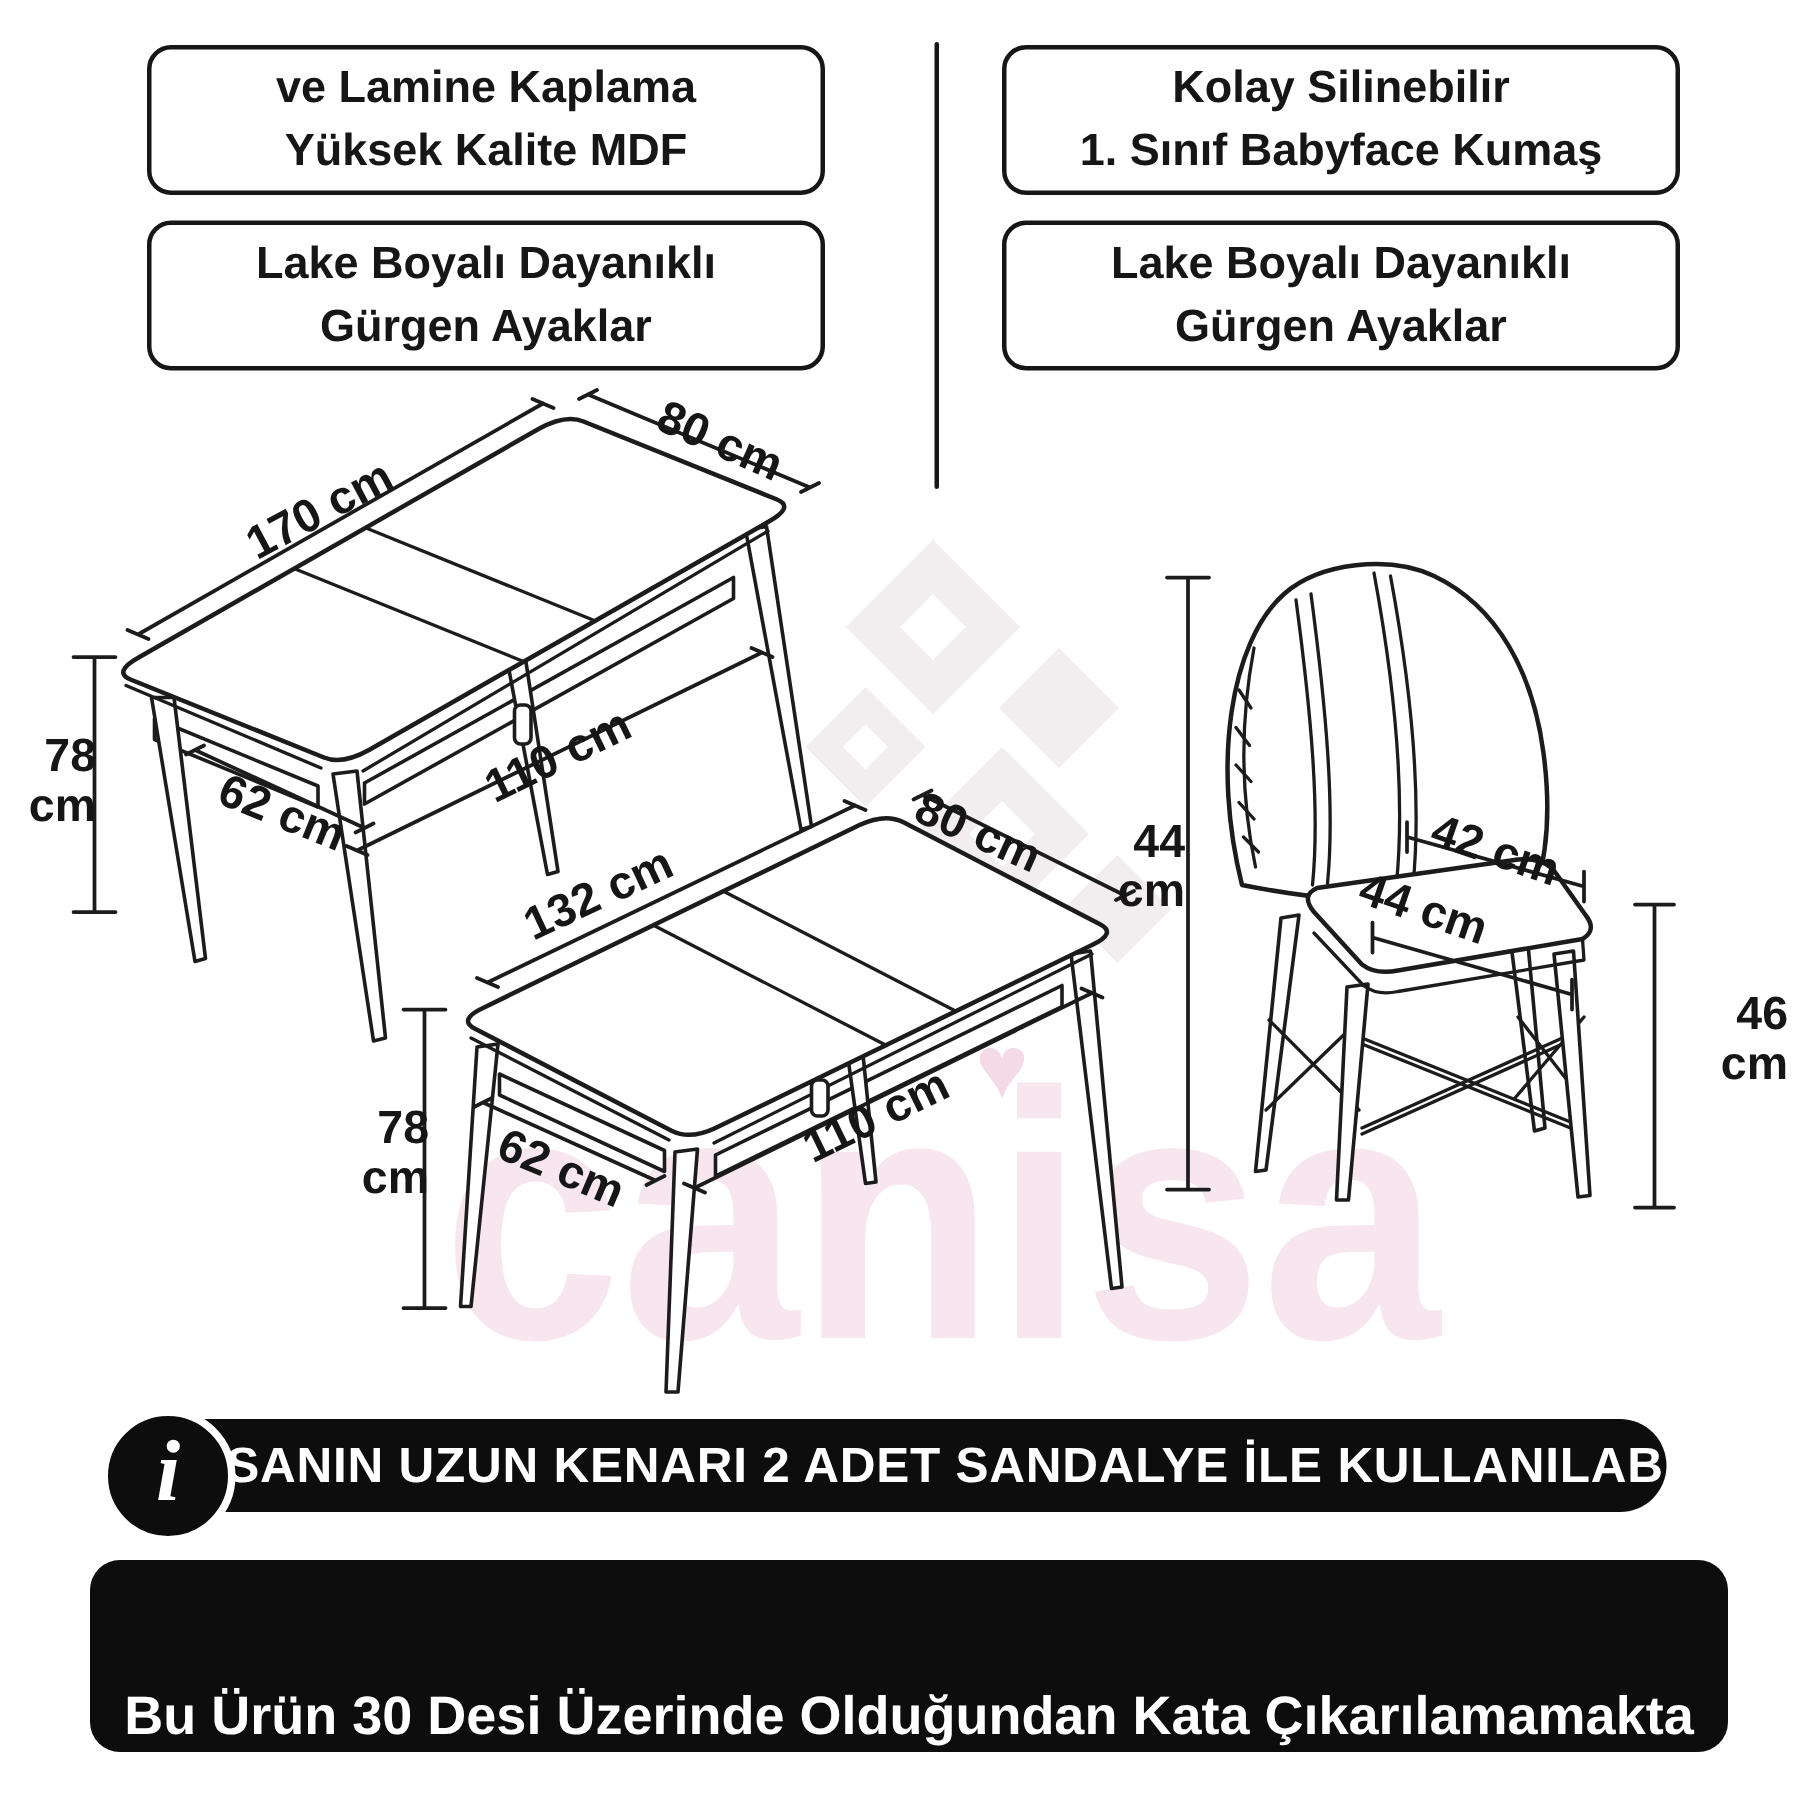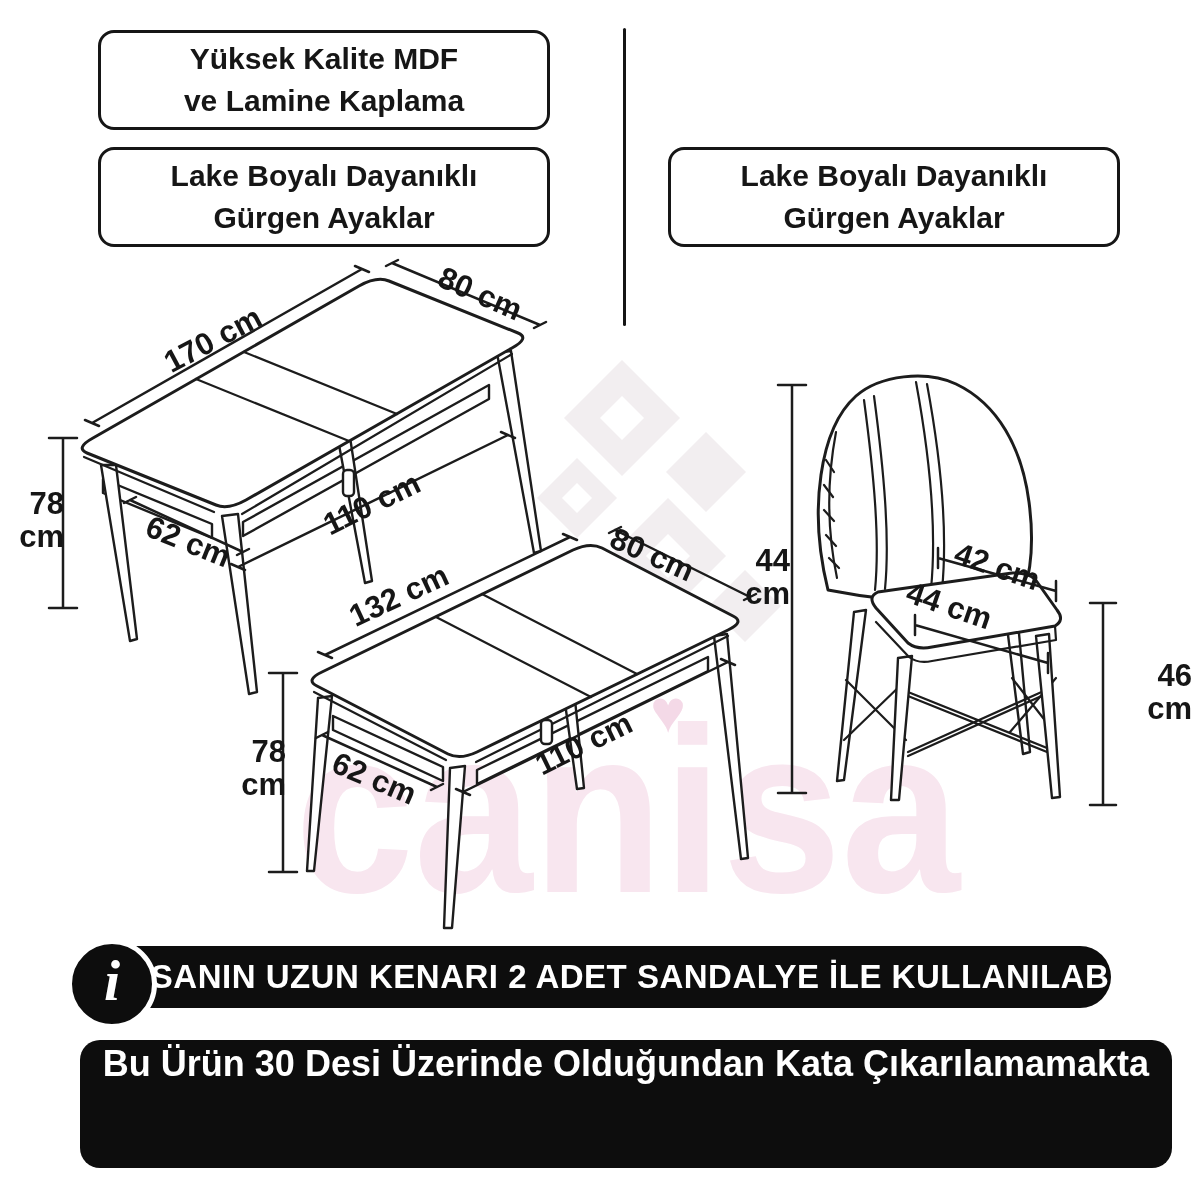--- a/index.html
+++ b/index.html
@@ -17,22 +17,22 @@
   #info-pill{position:absolute;left:95px;top:946px;width:1016px;height:62px;background:#0d0d0d;
              border-radius:34px;display:flex;align-items:center;justify-content:center;
              box-sizing:border-box;padding-left:80px;padding-right:14px;}
   #info-pill span{color:#ffffff;font-weight:bold;font-size:33px;letter-spacing:.5px;white-space:nowrap;}
   #info-circle{position:absolute;left:67px;top:939px;width:90px;height:90px;background:#0d0d0d;
                border:5px solid #ffffff;border-radius:50%;box-sizing:border-box;
                display:flex;align-items:center;justify-content:center;}
   #info-circle span{color:#fff;font-family:"Liberation Serif",serif;font-style:italic;
                     font-weight:bold;font-size:58px;line-height:1;padding-bottom:6px;}
   
-  #notice{position:absolute;left:80px;top:1040px;width:1092px;height:128px;background:#0d0d0d;
-          border-radius:20px;display:flex;flex-direction:column;justify-content:flex-start;
+  #notice{position:absolute;left:60px;top:1040px;width:1092px;height:128px;background:#0d0d0d;
+          border-radius:20px;display:flex;flex-direction:column;justify-content:flex-end;
           align-items:center;text-align:center;}
   #notice span{color:#ffffff;font-size:36px;font-weight:600;line-height:48px;}
   
   #divider{position:absolute;left:623px;top:28px;width:3px;height:298px;background:#161616;border-radius:2px;}
   svg{position:absolute;overflow:visible;}
   svg .thin{stroke:#1c1c1c;fill:none;stroke-width:2.2;stroke-linecap:round;stroke-linejoin:round;}
   svg .fillw{fill:#ffffff;stroke:#1c1c1c;stroke-width:3;stroke-linejoin:round;}
   svg .fillw2{fill:#ffffff;stroke:#1c1c1c;stroke-width:2.4;stroke-linejoin:round;}
   svg .dimline{stroke:#1c1c1c;stroke-width:2.5;fill:none;stroke-linecap:round;}
 </style>
@@ -124,26 +124,30 @@
   <div class="dim" style="left:519px;top:726px;width:130px;transform:rotate(-26deg);">110 cm</div>
   <div class="dim" style="left:326px;top:761px;width:96px;transform:rotate(23deg);">62 cm</div>
   <div class="dim stack" style="left:238px;top:735px;">78 cm</div>
 
   <div class="dim stack" style="left:742px;top:544px;">44 cm</div>
   <div class="dim" style="left:949px;top:549px;width:96px;transform:rotate(19deg);">42 cm</div>
   <div class="dim" style="left:901px;top:588px;width:96px;transform:rotate(19deg);">44 cm</div>
   <div class="dim stack" style="left:1144px;top:659px;">46 cm</div>
 
   <div class="fbox" style="left:98px;top:30px;">
+    <span>ve Lamine Kaplama</span>
     <span>Yüksek Kalite MDF</span>
-    <span>ve Lamine Kaplama</span>
   </div>
   <div class="fbox" style="left:98px;top:147px;">
     <span>Lake Boyalı Dayanıklı</span>
     <span>Gürgen Ayaklar</span>
+  </div>
+  <div class="fbox" style="left:668px;top:30px;">
+    <span>Kolay Silinebilir</span>
+    <span>1. Sınıf Babyface Kumaş</span>
   </div>
   <div class="fbox" style="left:668px;top:147px;">
     <span>Lake Boyalı Dayanıklı</span>
     <span>Gürgen Ayaklar</span>
   </div>
   <div id="divider"></div>
 
   <div id="info-pill">
     <span>MASANIN UZUN KENARI 2 ADET SANDALYE İLE KULLANILABİLİR</span>
   </div>

